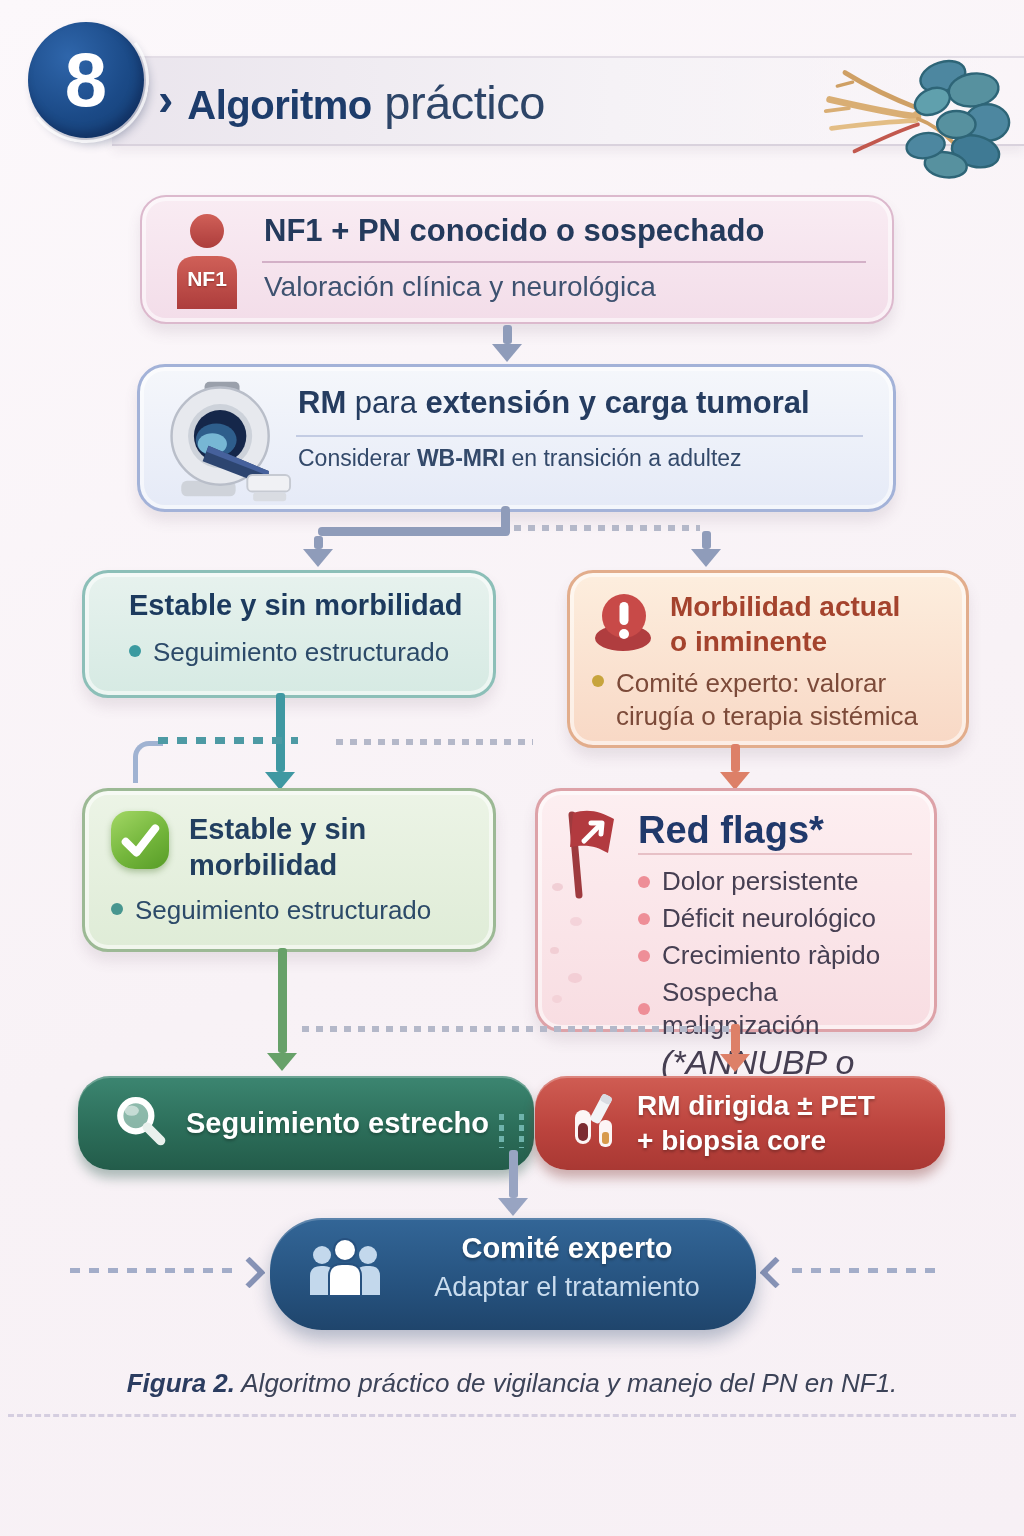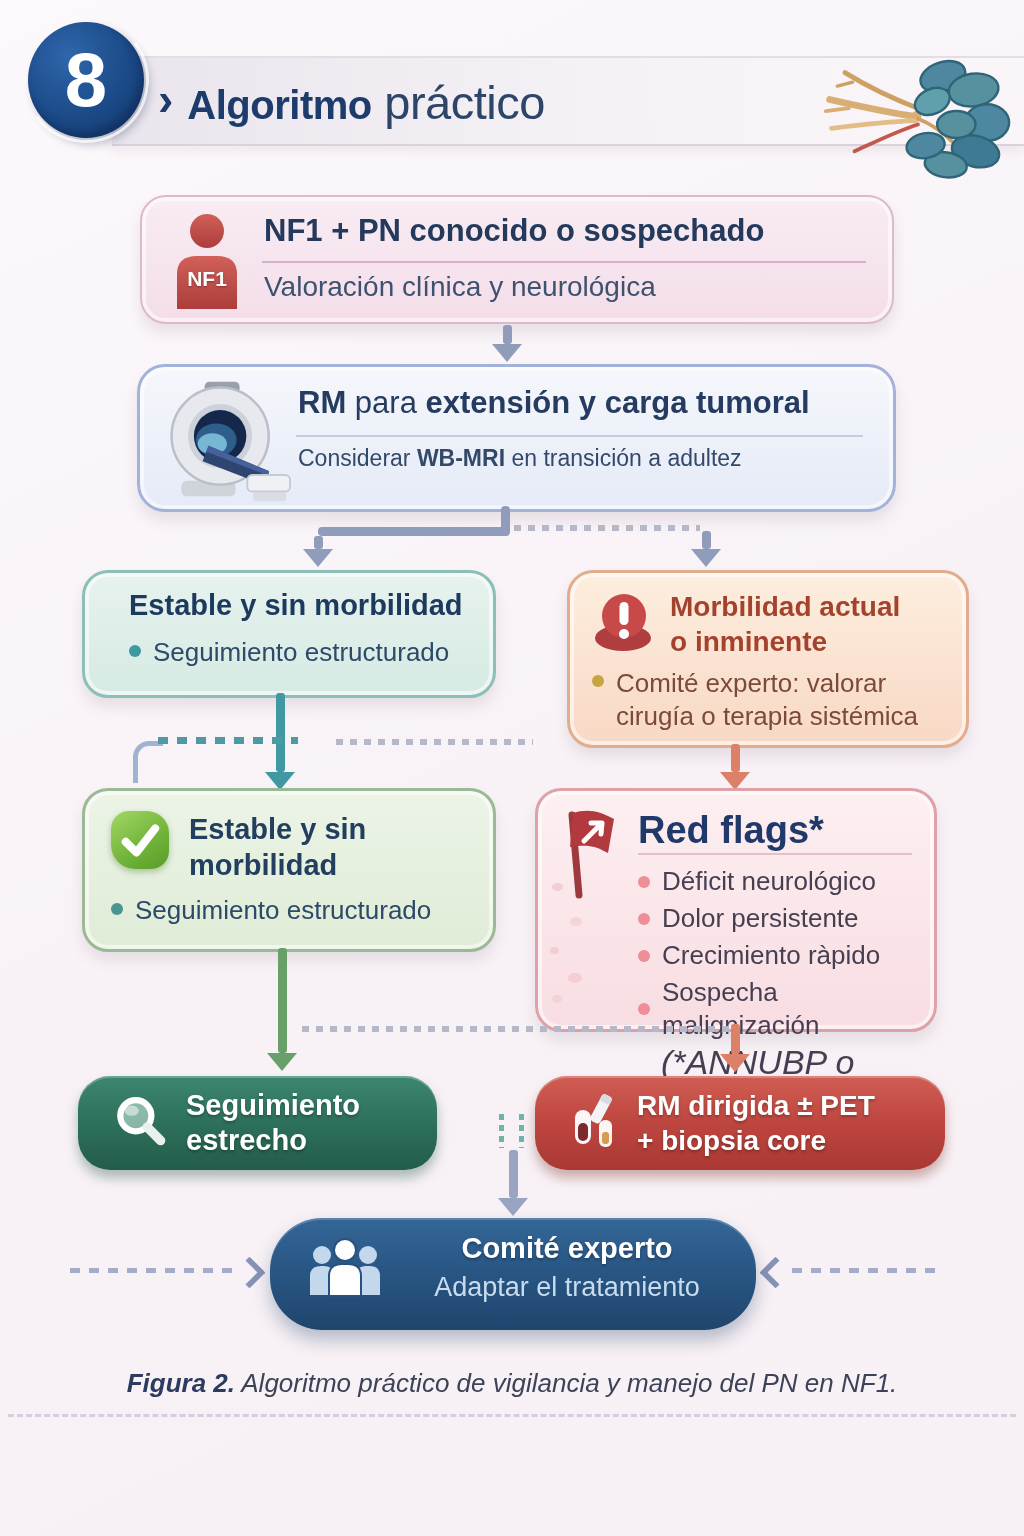--- a/index.html
+++ b/index.html
@@ -75,23 +75,23 @@
   .rf-list{position:absolute;left:100px;top:74px;display:flex;flex-direction:column;gap:4px;}
   .rf-item{display:flex;align-items:center;gap:12px;font-size:26px;color:#463f52;line-height:33px;}
   .rf-note{font-size:34px;font-style:italic;color:#463f52;padding-left:23px;line-height:32px;}
   .deco{position:absolute;border-radius:50%;background:#eab9c2;}
 
   
   .bullet{position:absolute;display:flex;gap:12px;font-size:26px;color:#2c4a69;}
   .dot{width:12px;height:12px;border-radius:50%;flex:none;margin-top:8px;}
 
   
-  .btnTeal{left:78px;top:1076px;width:359px;height:94px;border-radius:32px;
+  .btnTeal{left:78px;top:1076px;width:412px;height:94px;border-radius:32px;
         background:linear-gradient(180deg,#3c8671 0%,#2c6e5a 55%,#235c4a 100%);
-        box-shadow:0 8px 12px rgba(30,80,65,.35), inset 0 2px 0 rgba(255,255,255,.25);}
+        box-shadow:0 8px 12px rgba(30,80,65,.35), inset 0 2px 0 rgba(255,255,255,.25);padding-left:44px;}
   .btnRed{left:535px;top:1076px;width:410px;height:94px;border-radius:32px;
         background:linear-gradient(180deg,#d05d53 0%,#bc443e 55%,#a93833 100%);
         box-shadow:0 8px 12px rgba(120,40,35,.35), inset 0 2px 0 rgba(255,255,255,.25);}
   .btn-label{position:absolute;left:108px;top:0;height:100%;display:flex;flex-direction:column;justify-content:center;
         color:#fff;font-weight:800;font-size:29px;text-shadow:0 2px 3px rgba(0,0,0,.28);line-height:35px;}
   .btnRed .btn-label{font-size:28px;left:102px;}
   .mag-icon{position:absolute;left:34px;top:18px;}
   .bio-icon{position:absolute;left:34px;top:18px;}
 
   
@@ -272,25 +272,25 @@
       <line x1="10" y1="10" x2="17" y2="90" stroke="#9e3a3e" stroke-width="7" stroke-linecap="round"></line>
       <path d="M11,8 C27,3 39,7 52,14 L46,48 C34,41 25,39 8,42 Z" fill="#b23a3f"></path>
       <line x1="22" y1="36" x2="38" y2="20" stroke="#fff" stroke-width="5" stroke-linecap="round"></line>
       <polyline points="29,18 40,18 39,29" fill="none" stroke="#fff" stroke-width="5" stroke-linecap="round" stroke-linejoin="round"></polyline>
     </svg>
     <div class="ttl">Red flags*</div>
     <div class="divider"></div>
     <div class="rf-list">
       <div class="rf-item">
           <span class="dot" style="background:#ee8e97;margin-top:0;"></span>
-          <span>Déficit neurológico</span>
+          <span>Dolor persistente</span>
         </div>
       <div class="rf-item">
           <span class="dot" style="background:#ee8e97;margin-top:0;"></span>
-          <span>Dolor persistente</span>
+          <span>Déficit neurológico</span>
         </div>
       <div class="rf-item">
           <span class="dot" style="background:#ee8e97;margin-top:0;"></span>
           <span>Crecimiento ràpido</span>
         </div>
       <div class="rf-item">
           <span class="dot" style="background:#ee8e97;margin-top:0;"></span>
           <span>Sospecha malignización</span>
         </div>
       <div class="rf-note">(*ANNUBP o MPNST)</div>

